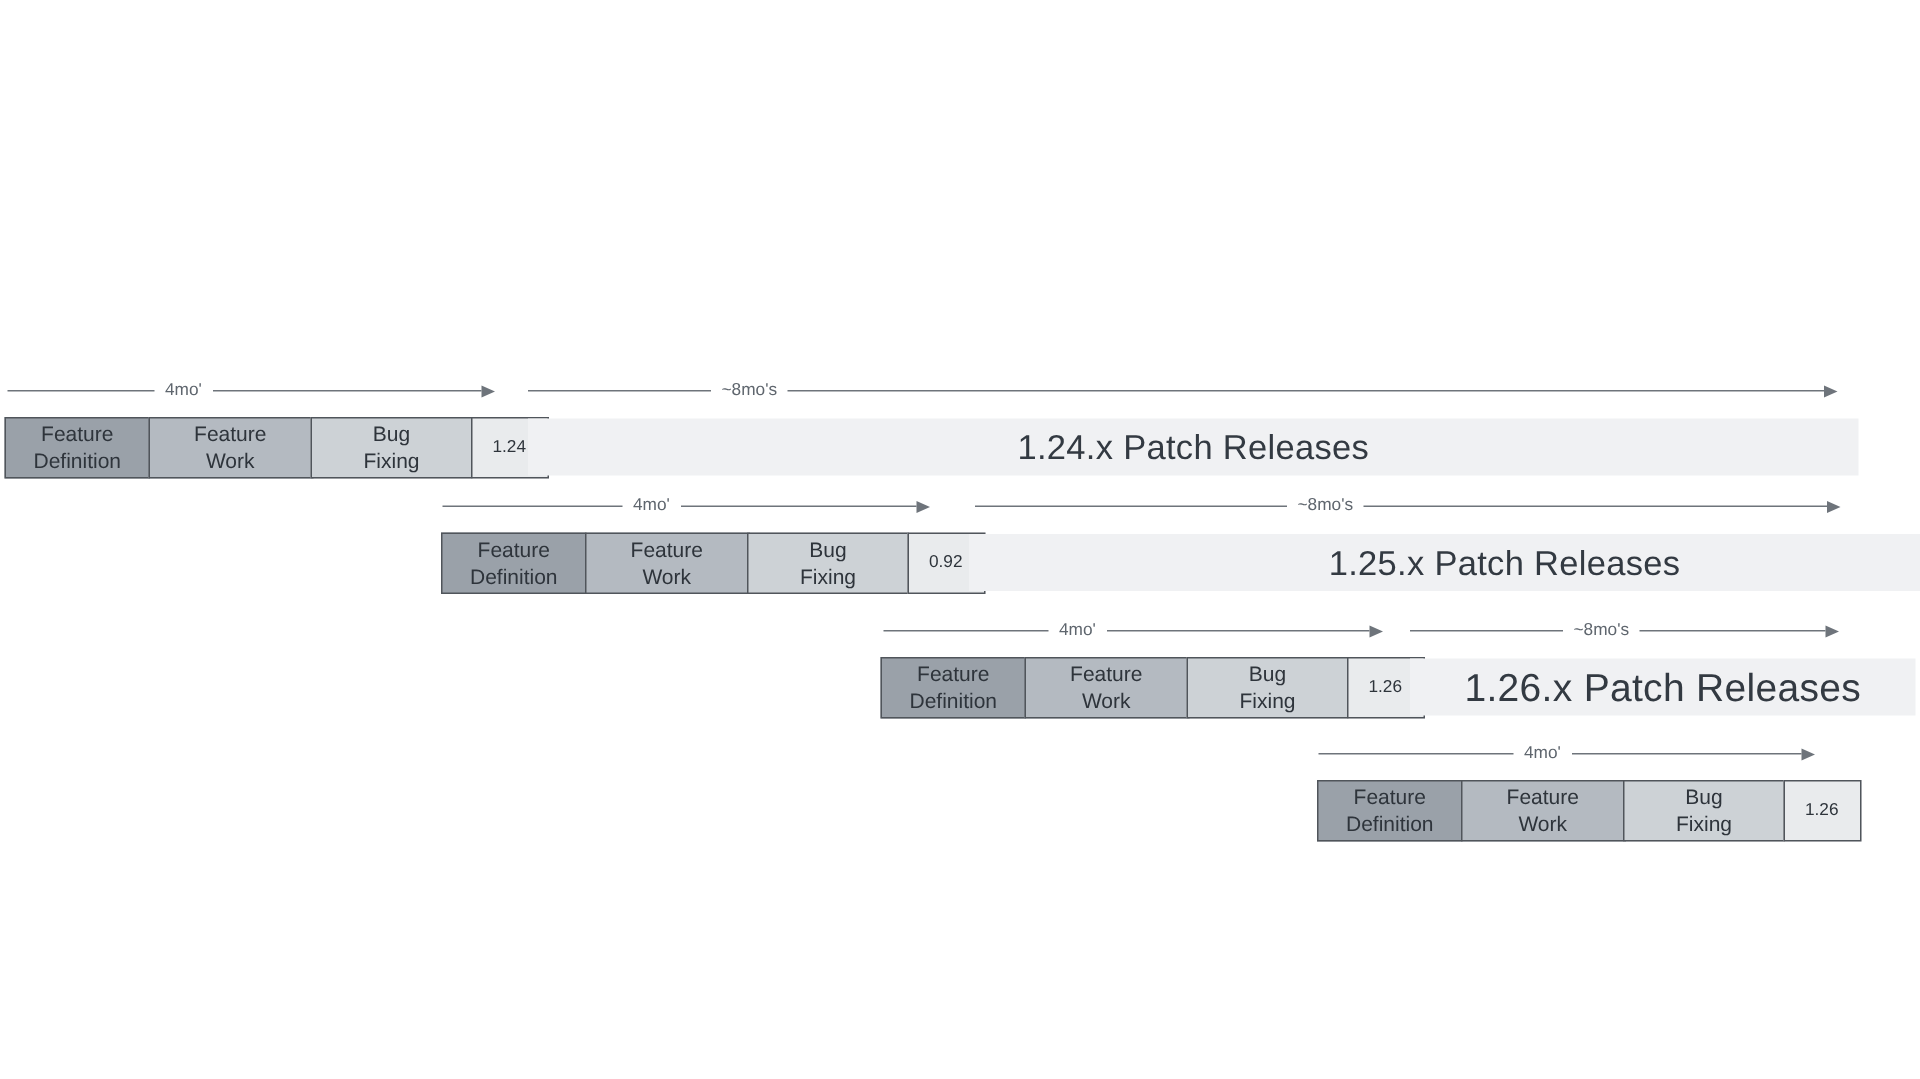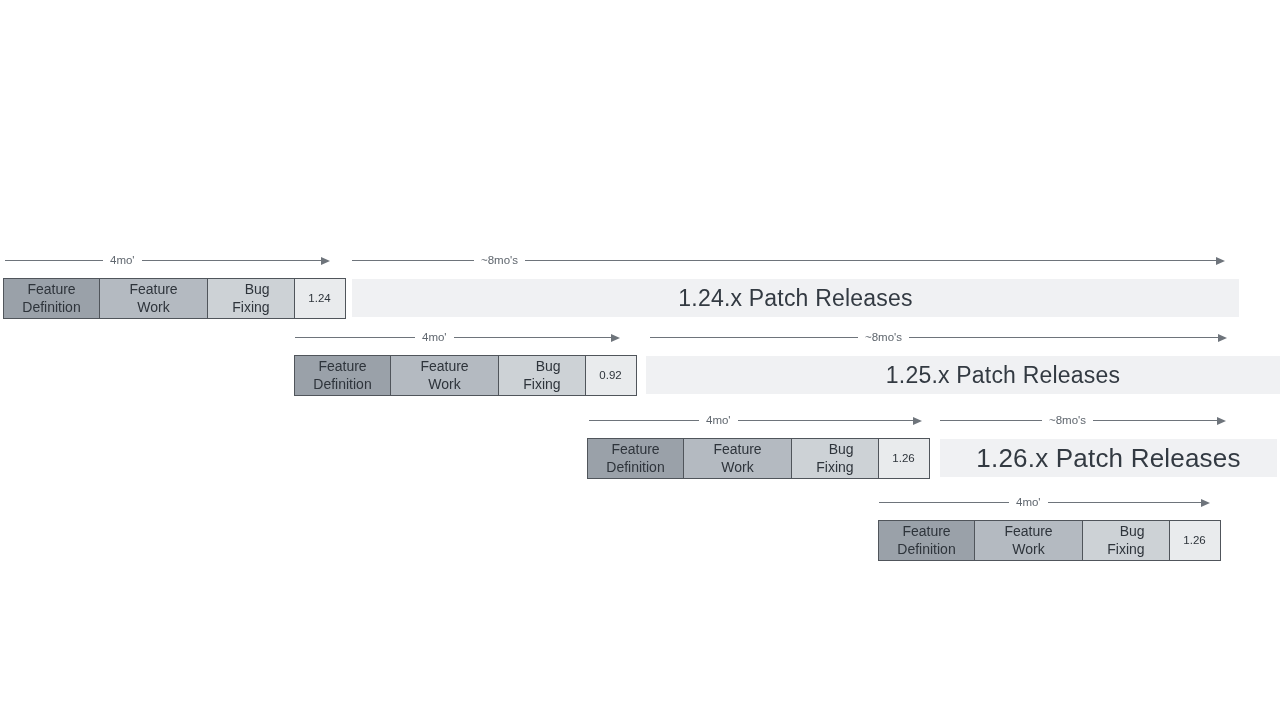--- a/index.html
+++ b/index.html
@@ -29,21 +29,21 @@
   .phase{
     box-sizing:border-box;border:1.5px solid var(--box-border,#50555b);
     margin-left:-1.5px;
     display:flex;align-items:center;justify-content:center;
     text-align:center;font-size:14px;line-height:1.25;
     color:var(--box-text,#2e343b);
   }
   .phase:first-child{margin-left:0;}
   .fd{width:97px;background:var(--feature-definition,#9aa1a9);}
   .fw{width:110px;background:var(--feature-work,#b4bac1);}
-  .bf{width:88px;background:var(--bug-fixing,#cdd2d6);text-align:right;}
+  .bf{width:108px;background:var(--bug-fixing,#cdd2d6);}
   .ver{width:52px;background:var(--version-box,#e9ebed);font-size:11.5px;text-align:right;}
 
   
   .band{
     position:absolute;height:38px;background:var(--patch-band,#f0f1f3);
     display:flex;align-items:center;justify-content:center;text-align:center;
   }
   .band-text{font-size:23px;color:var(--band-text,#333a42);letter-spacing:.2px;white-space:nowrap;}
   .band.big .band-text{font-size:26px;}
 </style>

